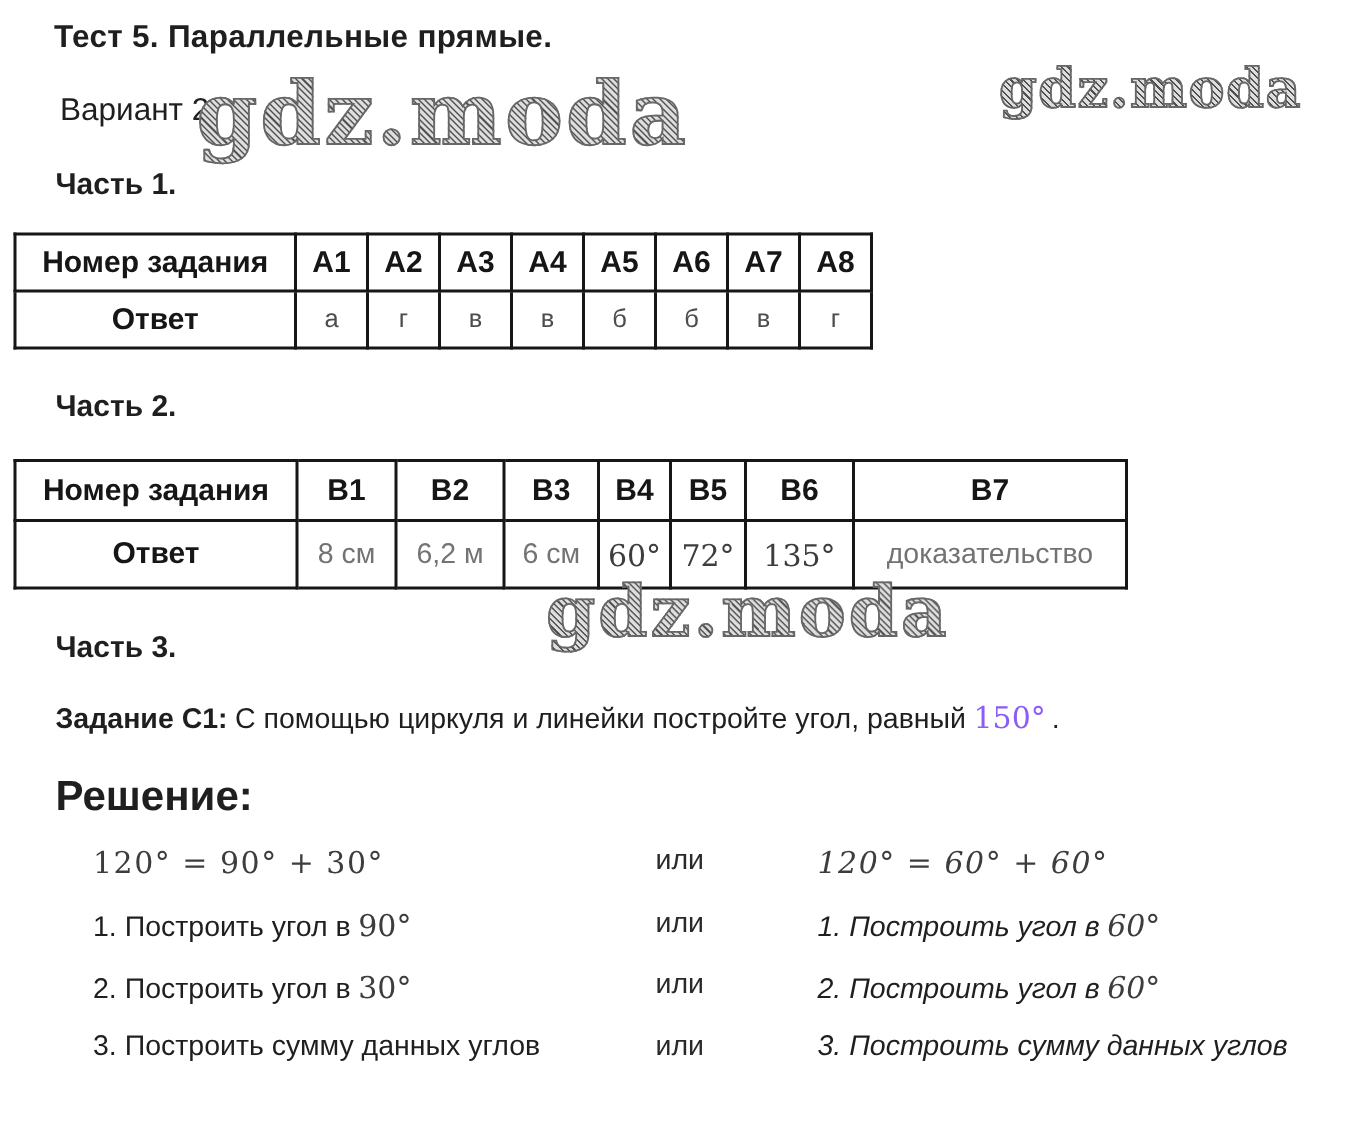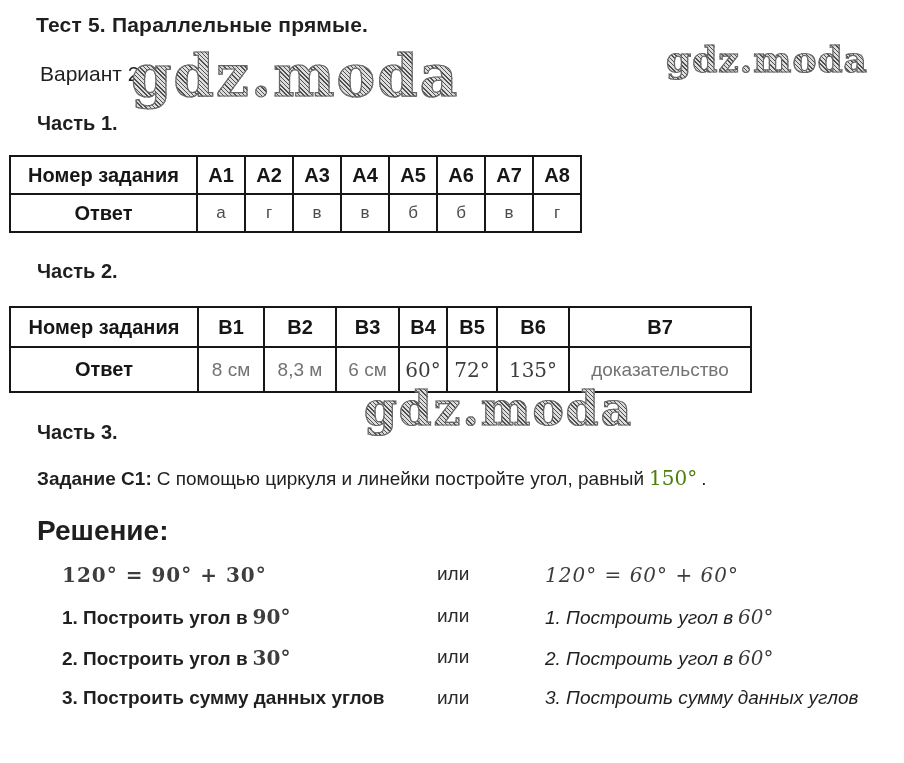--- a/index.html
+++ b/index.html
@@ -109,42 +109,42 @@
   
   .task-line {
     position: absolute;
     left: 37px;
     top: 466px;
     font-size: 19px;
     white-space: nowrap;
   }
   .task-label { font-weight: bold; }
   .task-body { margin-left: 5px; }
-  .task-deg { margin-left: 5px; font-size: 20px; color: #4d7c0f; }
+  .task-deg { margin-left: 5px; font-size: 20px; color: #8b5cf6; }
   .task-tail { margin-left: 4px; }
 
   .solution-heading {
     position: absolute;
     left: 37px;
     top: 515px;
     font-size: 28px;
     font-weight: bold;
   }
   .sol-row {
     position: absolute;
     left: 0;
     width: 904px;
     height: 26px;
     font-size: 19px;
   }
   .sol-row-1 { top: 563px; }
   .sol-row-2 { top: 605px; }
   .sol-row-3 { top: 646px; }
   .sol-row-4 { top: 687px; text-align: center; }
-  .sol-left  { position: absolute; left: 62px;  white-space: nowrap; font-weight: bold; }
+  .sol-left  { position: absolute; left: 62px;  white-space: nowrap; }
   .sol-or    { position: absolute; left: 437px; white-space: nowrap; color: #2a2a2a; }
   .sol-right { position: absolute; left: 545px; white-space: nowrap; font-style: italic; }
   .sol-eq { font-size: 20px; color: #3d3d3d; letter-spacing: 1px; }
   .sol-deg { margin-left: 5px; font-size: 20px; color: #3d3d3d; }
 </style>
 </head>
 <body>
 
 <div class="page">
 
@@ -215,21 +215,21 @@
       <td class="hdr">В2</td>
       <td class="hdr">В3</td>
       <td class="hdr">В4</td>
       <td class="hdr">В5</td>
       <td class="hdr">В6</td>
       <td class="hdr">В7</td>
     </tr>
     <tr class="ans-row">
       <td class="hdr">Ответ</td>
       <td class="ans">8 см</td>
-      <td class="ans">8,3 м</td>
+      <td class="ans">6,2 м</td>
       <td class="ans">6 см</td>
       <td class="ans math">60°</td>
       <td class="ans math">72°</td>
       <td class="ans math">135°</td>
       <td class="ans">доказательство</td>
     </tr>
   </tbody>
     </table>
 
   <div class="section-heading h-part3">Часть 3.</div>

